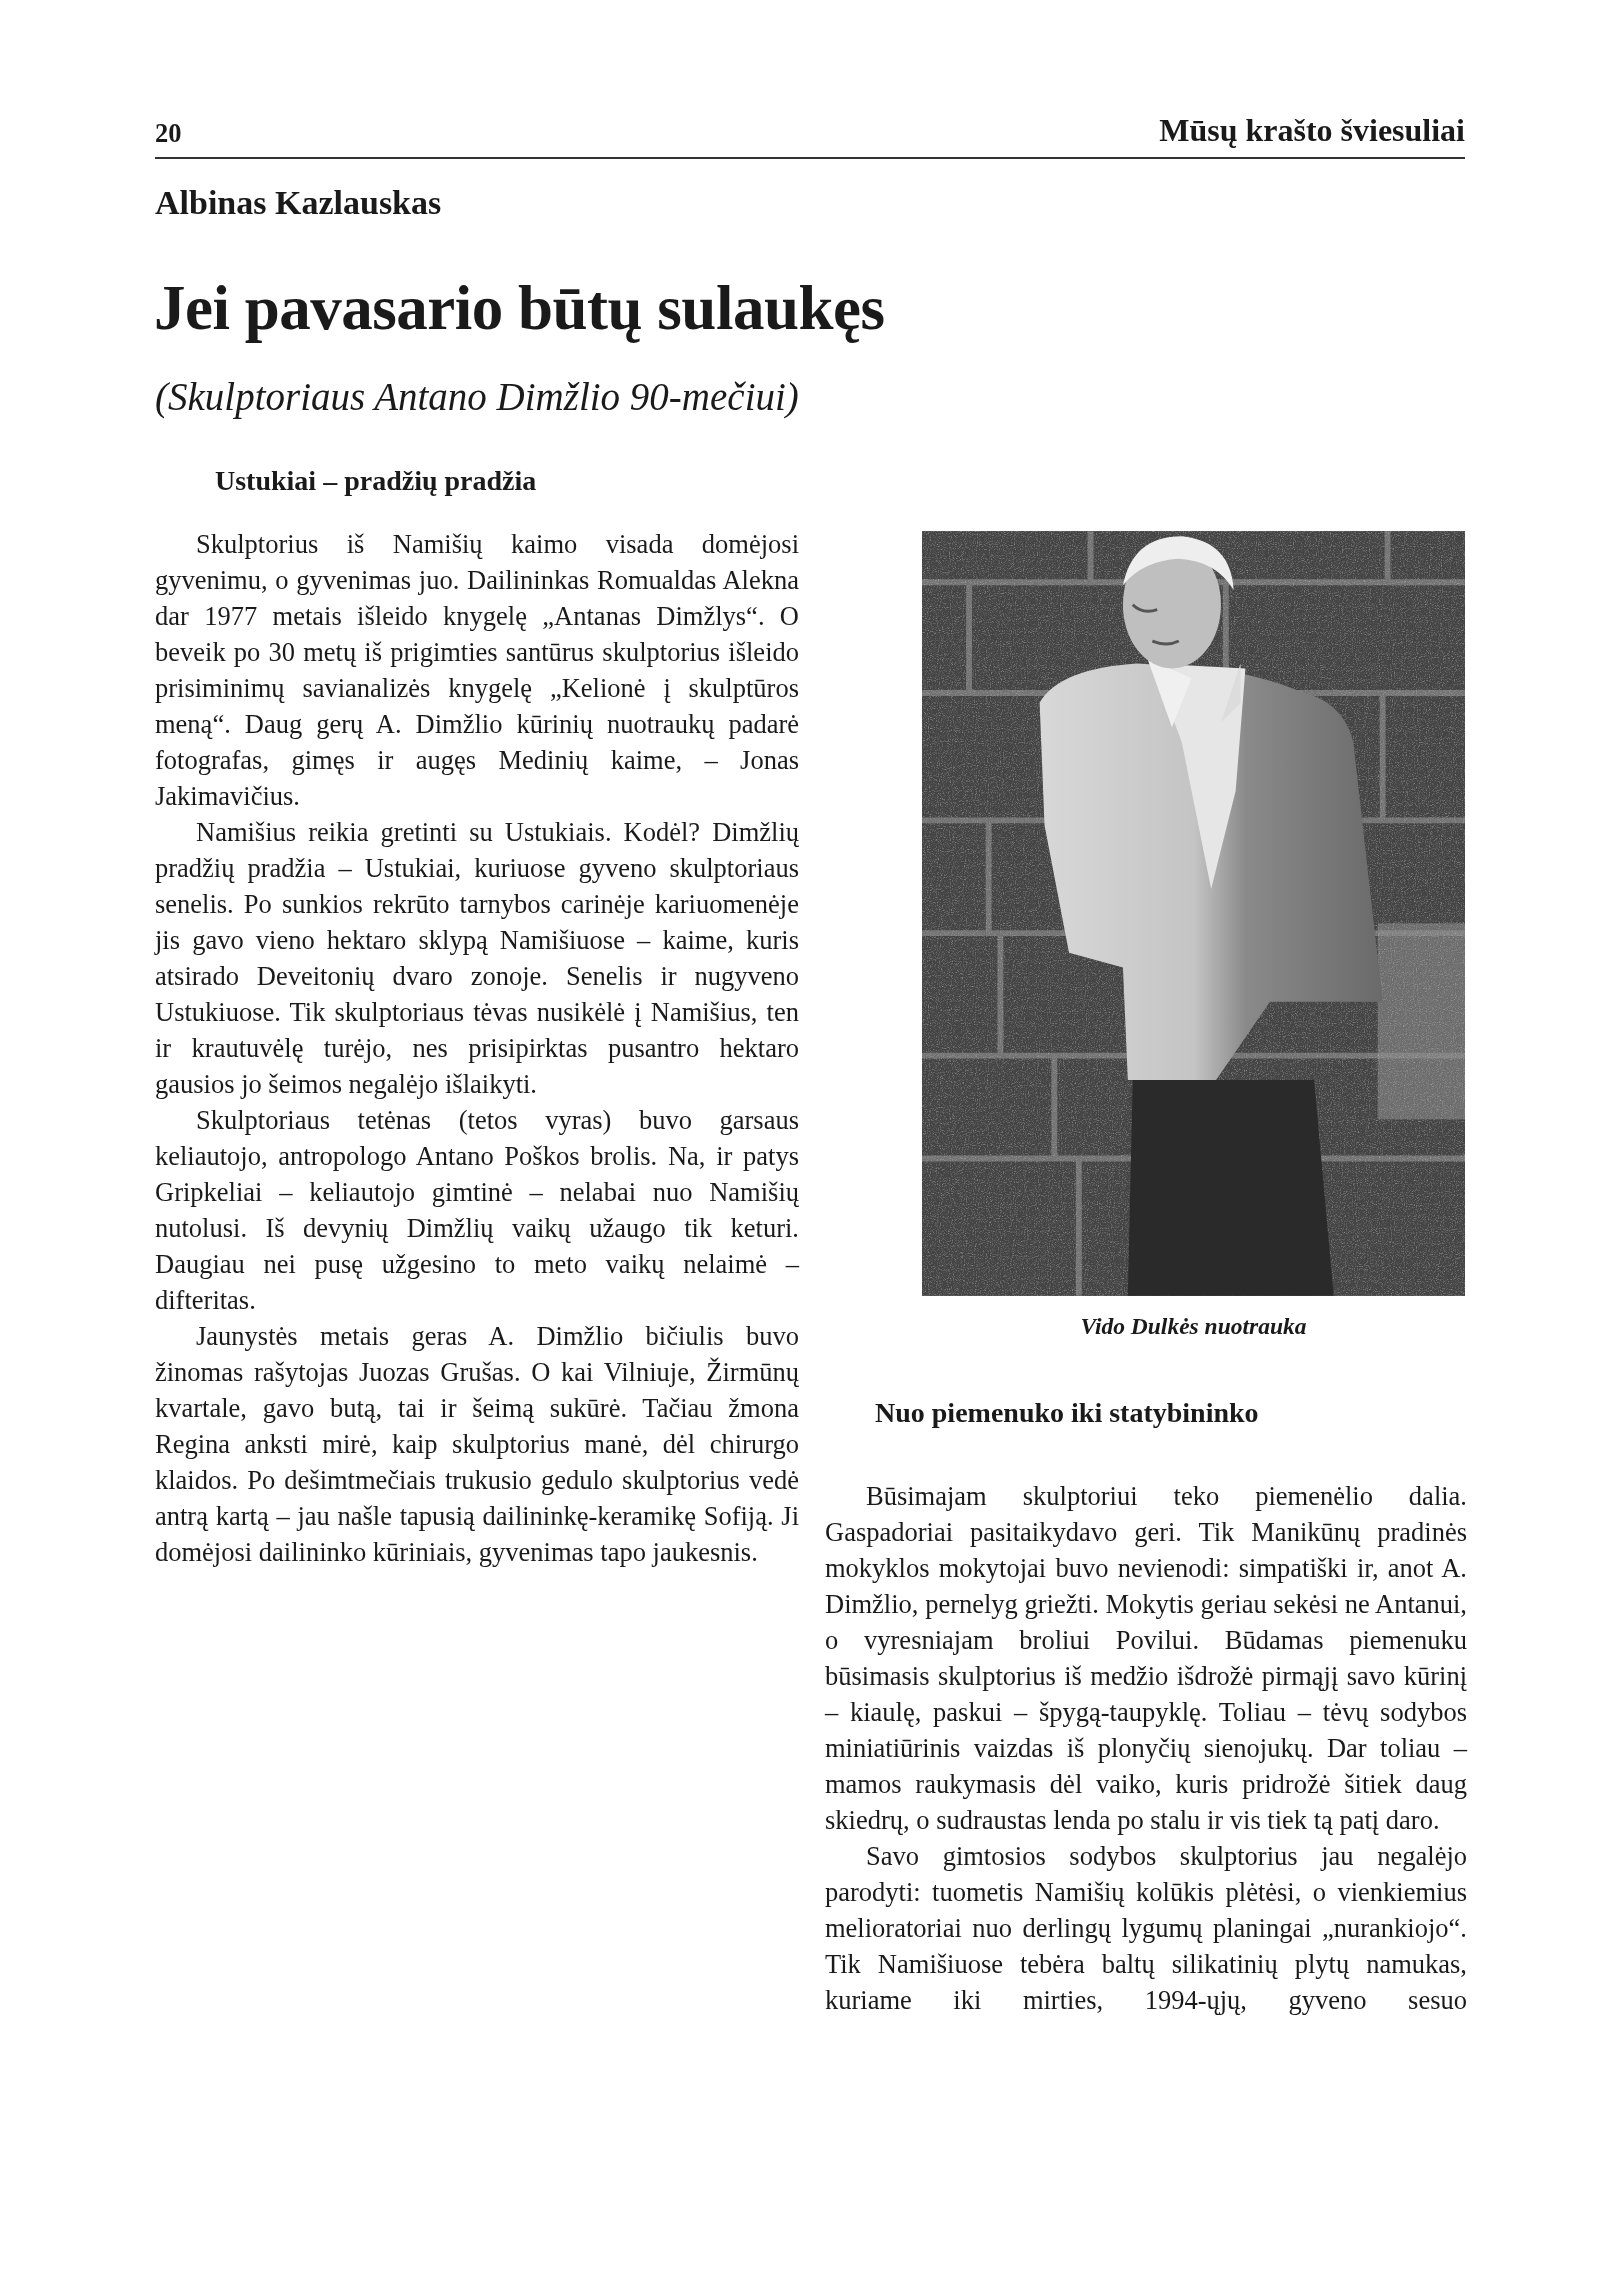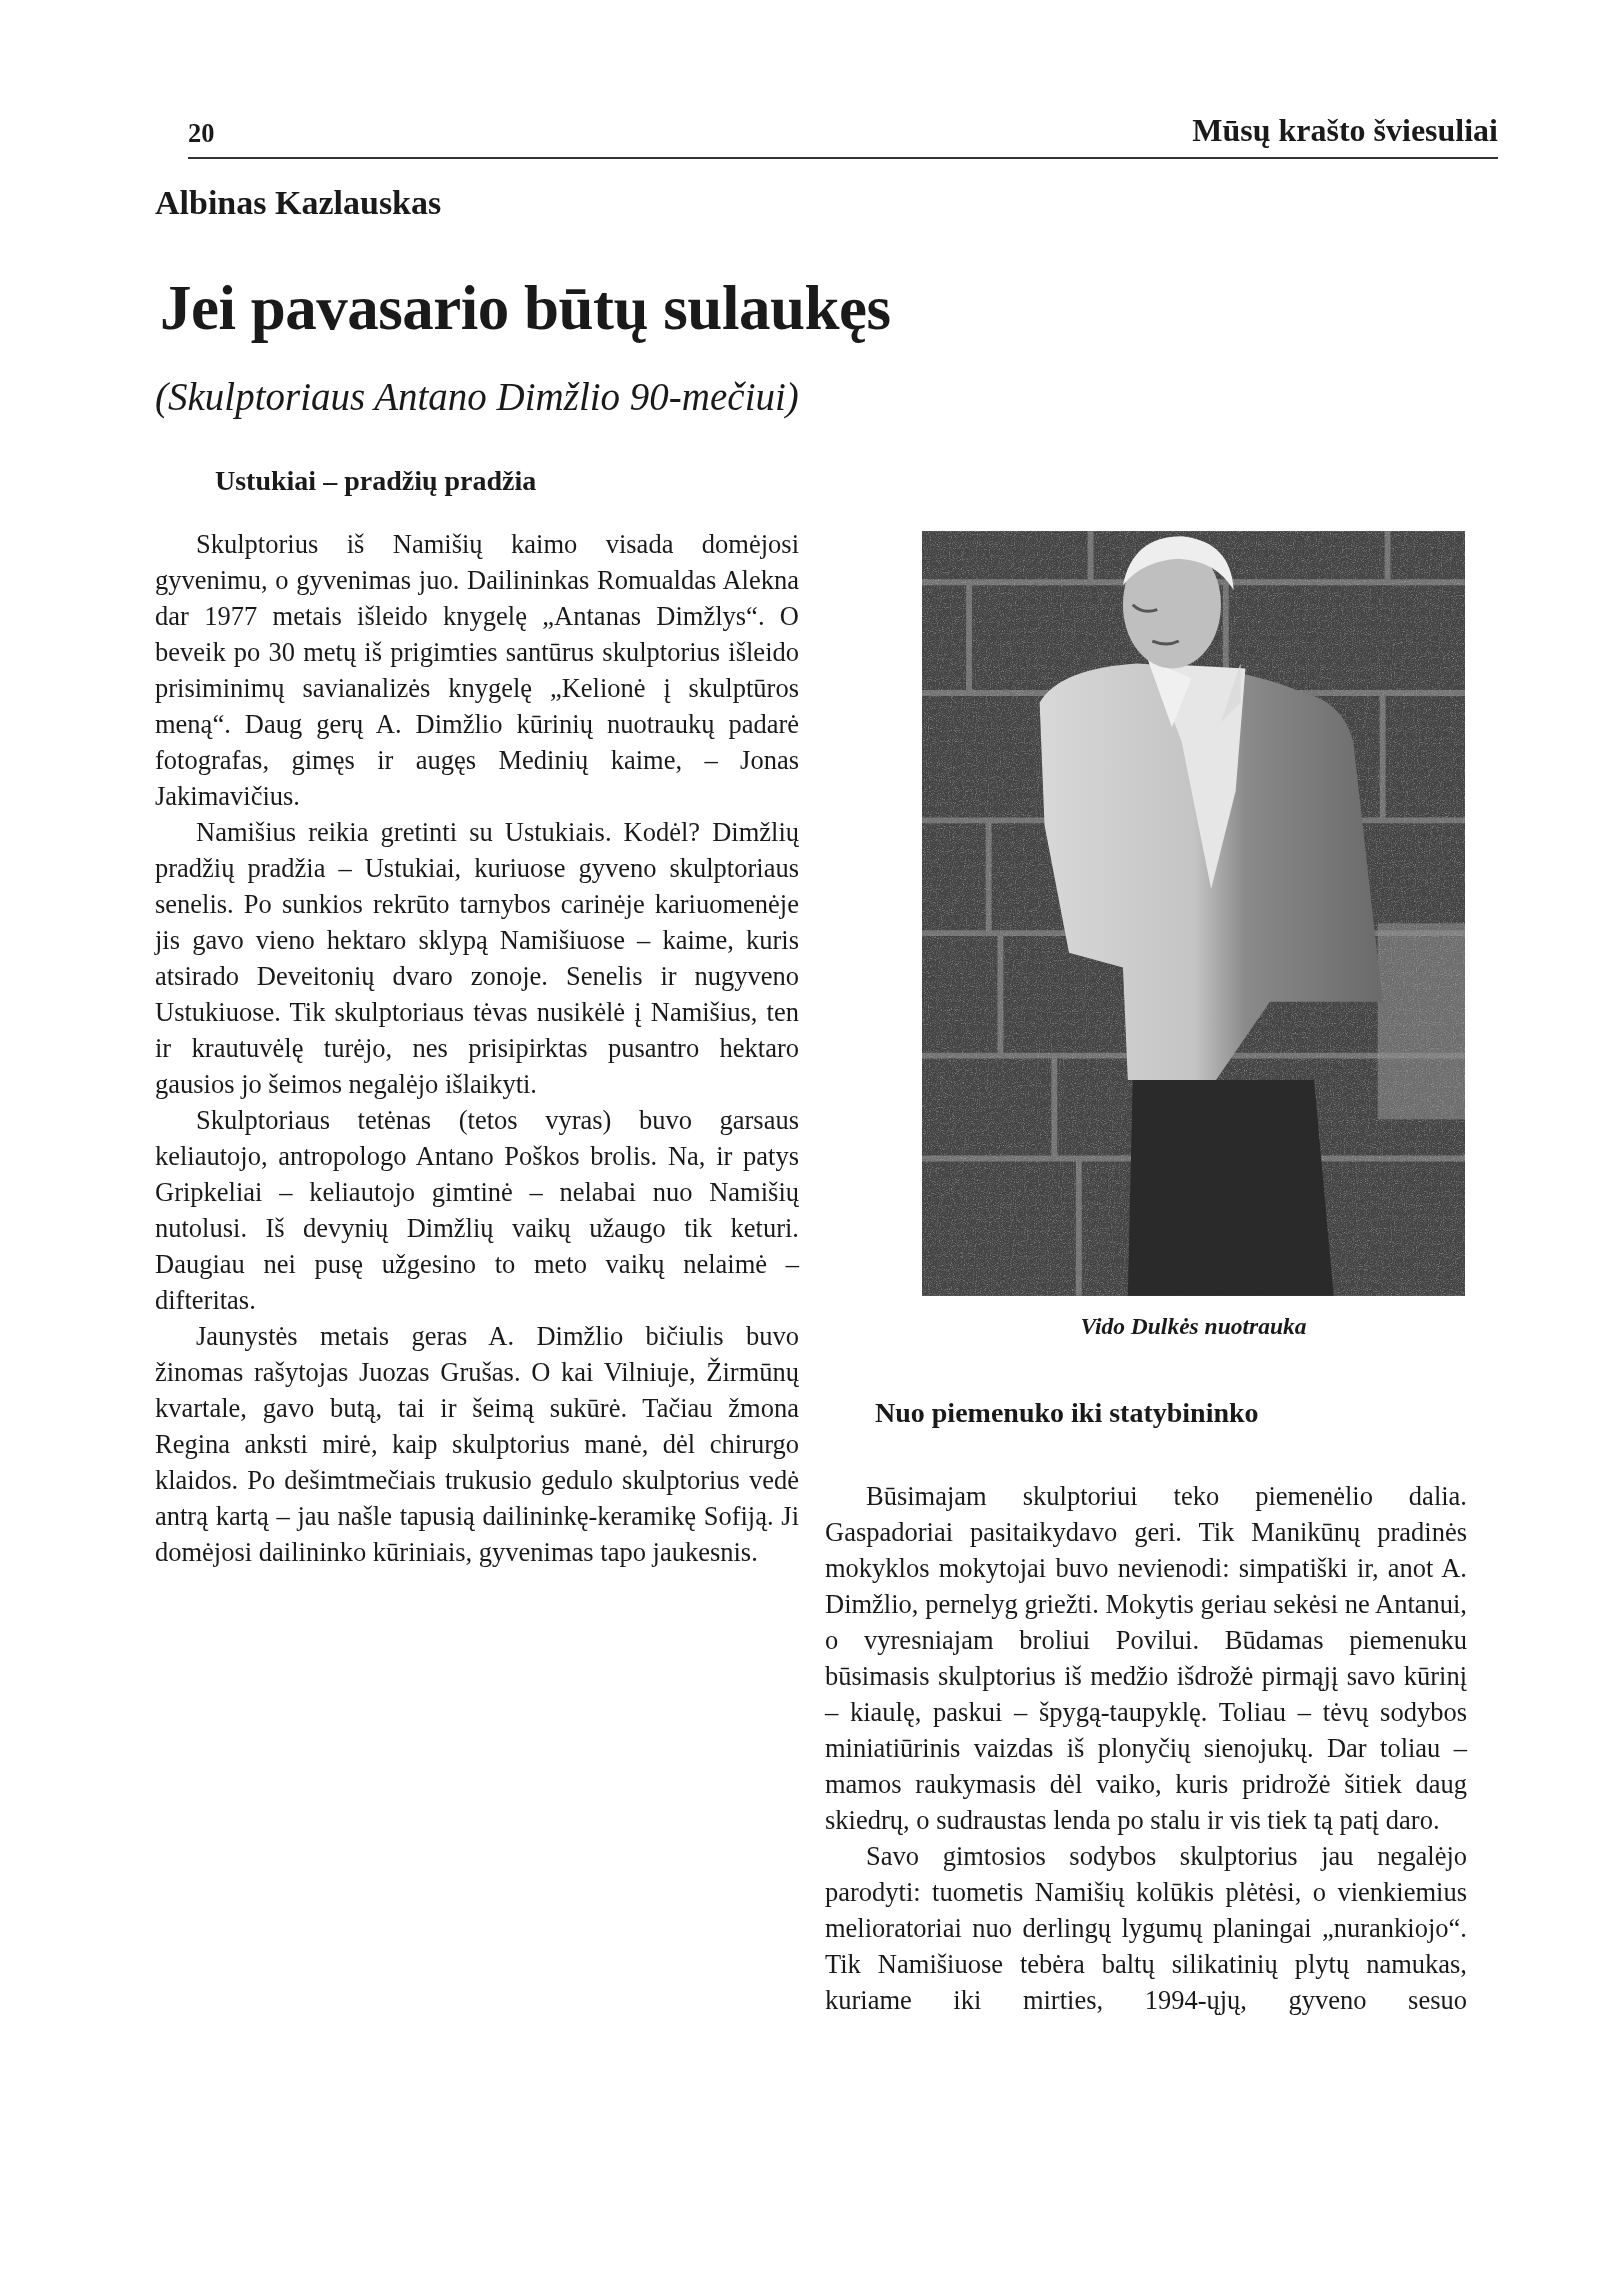--- a/index.html
+++ b/index.html
@@ -1,24 +1,24 @@
 <!DOCTYPE html>
 <html><head>
 <meta charset="utf-8">
 <style>
   html, body { margin: 0; padding: 0; background: #ffffff; }
   body { width: 1621px; height: 2293px; position: relative; overflow: hidden;
          font-family: "Liberation Serif", "DejaVu Serif", serif; color: #1a1a1a; }
   .abs { position: absolute; }
   .running-header { left: 155px; top: 108px; width: 1310px; height: 49px;
-                    border-bottom: 2px solid #333; margin-left: 33px; }
+                    border-bottom: 2px solid #333; }
   .page-number { position: absolute; left: 0; bottom: 7.8px; font-size: 26.5px; font-weight: bold; }
   .section-name { position: absolute; right: 0; bottom: 7.8px; font-size: 32px; font-weight: bold; }
   .author { left: 155px; top: 184px; font-size: 34px; font-weight: bold; }
-  .title { left: 160px; top: 272px; font-size: 63px; font-weight: bold; letter-spacing: -0.5px; }
+  .title { left: 154px; top: 272px; font-size: 63px; font-weight: bold; letter-spacing: -0.5px; }
   .subtitle { left: 155px; top: 374px; font-size: 39px; font-style: italic; }
   .subheading { font-size: 28px; font-weight: bold; }
   .sub1 { left: 203px; top: 453px; }
   .sub2 { left: 875px; top: 1397px; }
   .column { font-size: 26.5px; line-height: 36px; text-align: justify; }
   .col-left { left: 155px; top: 526px; width: 644px; }
   .col-right { left: 825px; top: 1478px; width: 642px; }
   .column p { margin: 0; text-indent: 41px; }
   .photo { left: 922px; top: 531px; width: 543px; height: 765px; overflow: hidden;
            background: #3c3c3c; }

